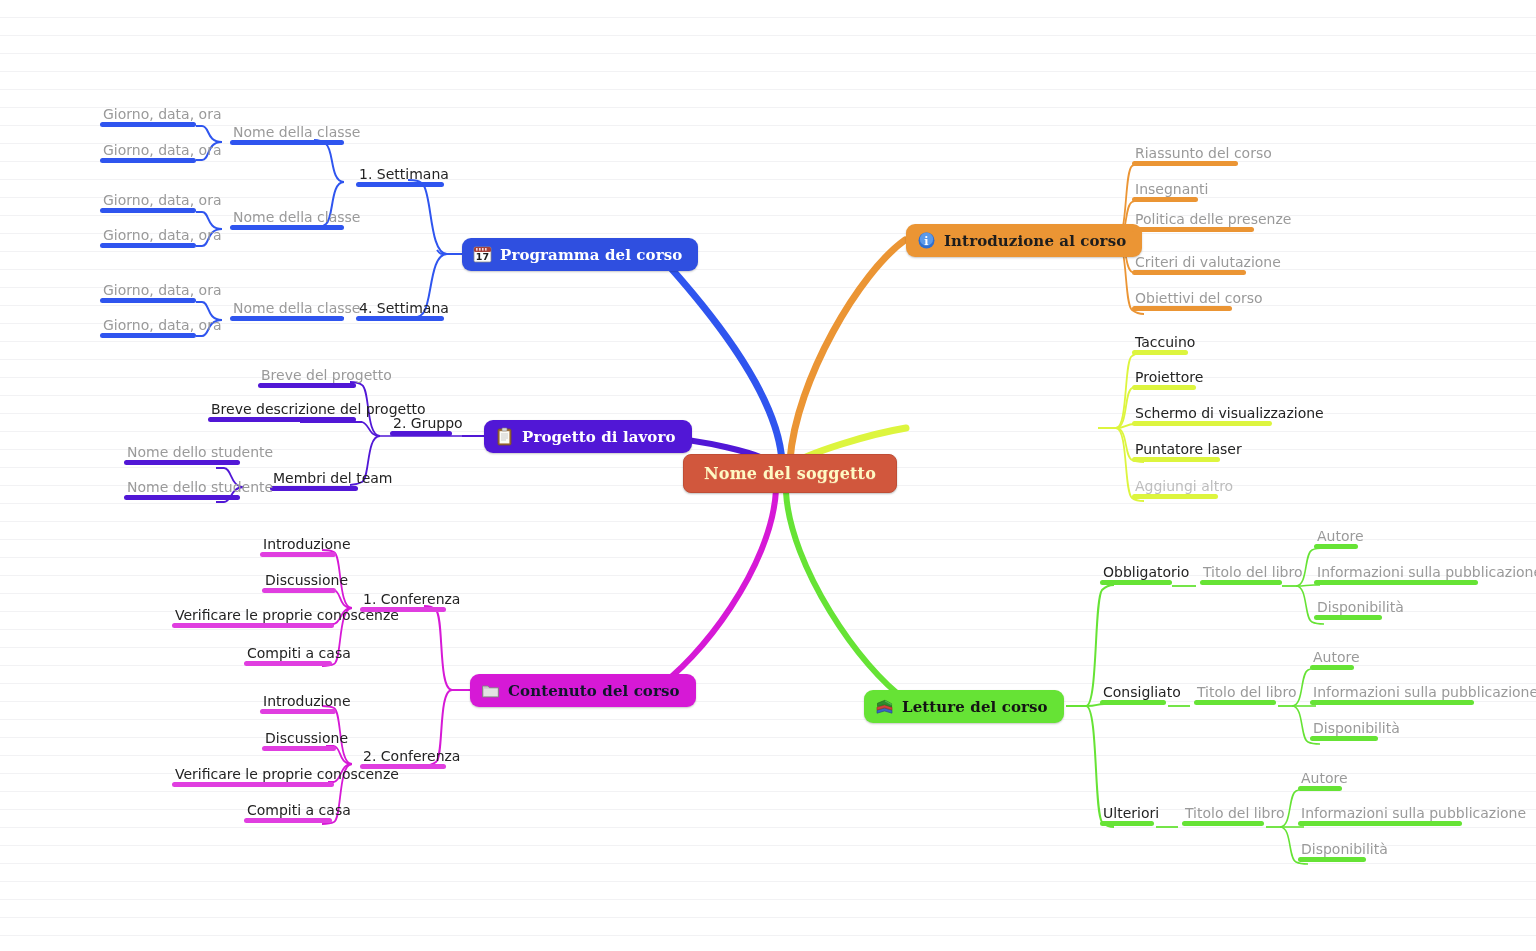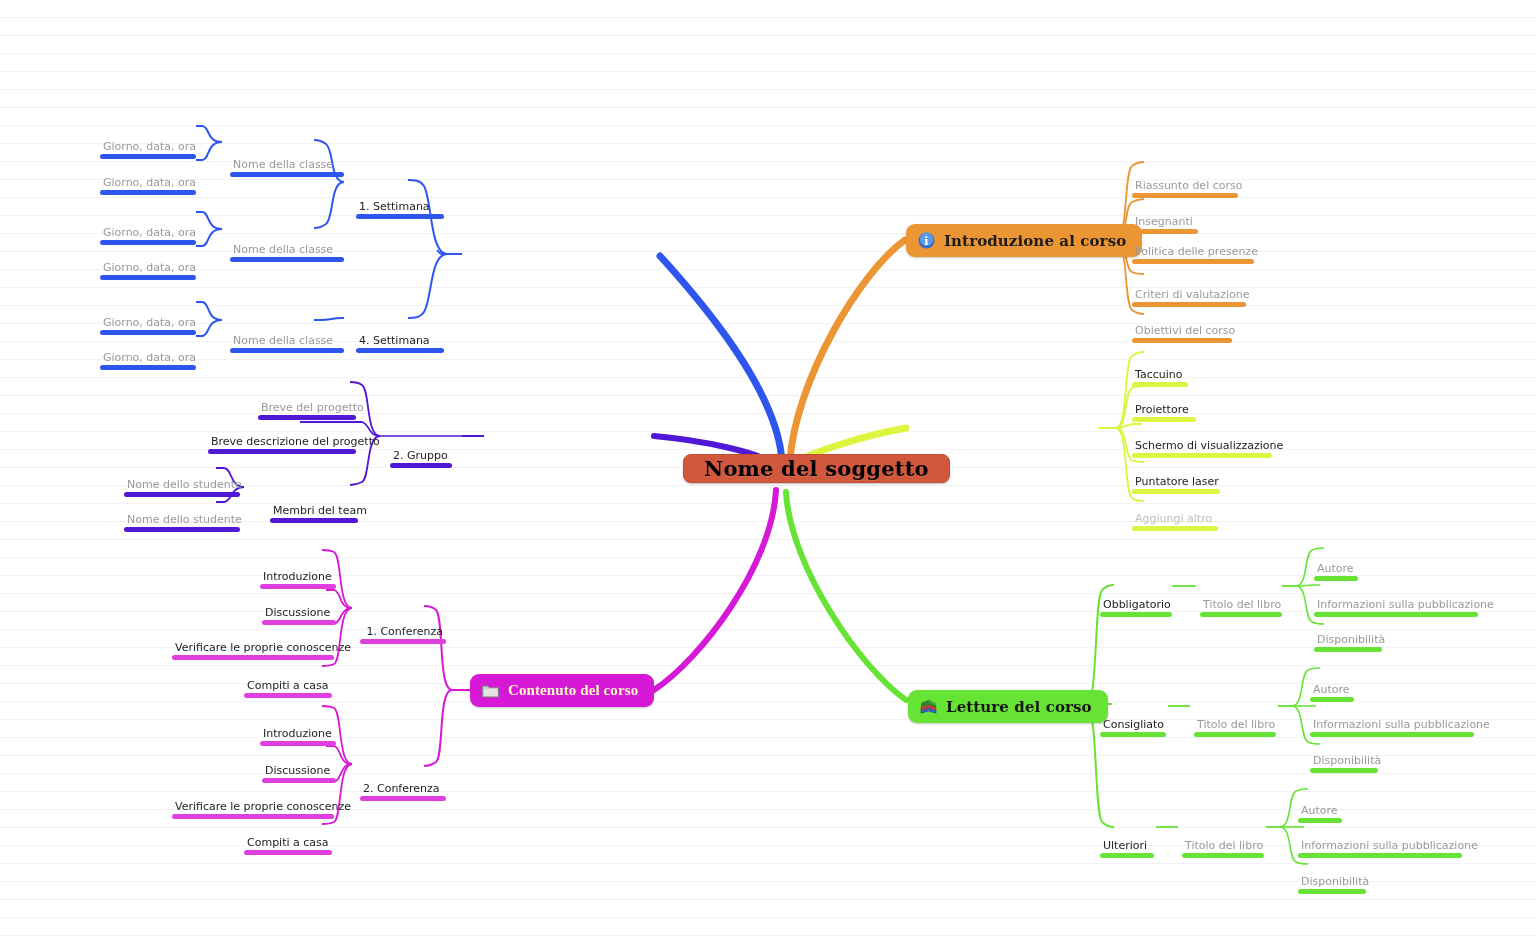--- a/index.html
+++ b/index.html
@@ -18,25 +18,25 @@
   }
   svg#links{position:absolute;left:0;top:0;width:1536px;height:951px;pointer-events:none;}
 
   
   .root-node{
     position:absolute;
     background:#d1573d;
     border:1px solid #c04d35;
     border-radius:8px;
     box-shadow:0 1px 2px rgba(0,0,0,.25);
-    color:#000000;
+    color:#fef9c3;
     font-weight:bold;
-    font-size:21px;
+    font-size:16px;
     font-family:"DejaVu Serif","Liberation Serif",serif;
-    padding:1px 20px;
+    padding:9px 20px;
     white-space:nowrap;
     letter-spacing:.2px;
     text-shadow:0 1px 0 rgba(255,255,255,.12);
   }
 
   
   .main-node{
     position:absolute;
     border-radius:9px;
     box-shadow:0 1px 2px rgba(0,0,0,.22);
@@ -47,35 +47,34 @@
     white-space:nowrap;
     display:flex;
     align-items:center;
     gap:8px;
     letter-spacing:.1px;
   }
   .main-node .nlabel{display:inline-block;}
 
   .n-prog{background:#2f4fe0;color:#ffffff;}
   .n-proj{background:#5117d6;color:#ffffff;}
-  .n-cont{background:#d619d6;color:#fef9c3;font-family:Liberation Serif, serif;}
+  .n-cont{background:#d619d6;color:#0f172a;}
   .n-intro{background:#eb9534;color:#1d1d1d;}
   .n-req{background:#ddf53e;color:#151515;}
   .n-lett{background:#66e335;color:#141414;}
 
   
   .ico{width:19px;height:19px;flex:0 0 19px;position:relative;display:inline-block;}
 
   
   .node{
     position:absolute;
     white-space:nowrap;
-    font-size:11px;
+    font-size:14px;
     line-height:13px;
-    margin-top:32px;
   }
   .node .txt{display:block;padding:0 3px 1px 3px;}
   .node .bar{display:block;height:5px;border-radius:3px;}
   .node.dark .txt{color:#232323;}
   .node.gray .txt{color:#9a9a9a;}
   .node.faint .txt{color:#bdbdbd;}
 
   .b-blue  .bar{background:#2f55ef;}
   .b-purp  .bar{background:#5117d6;}
   .b-mag   .bar{background:#e03ee0;}
@@ -176,21 +175,51 @@
   <path d="M1266,827 L1280,827" stroke="#66e335" stroke-width="1.8" fill="none"></path>
   <path d="M1280,827 C1292,827 1288,795 1296,791 C1300,789 1304,789 1308,789" stroke="#66e335" stroke-width="1.6" fill="none"></path>
   <path d="M1280,827 C1290,827 1290,827 1298,827 L1304,827" stroke="#66e335" stroke-width="1.6" fill="none"></path>
   <path d="M1280,827 C1292,827 1288,858 1296,862 C1300,864 1304,864 1308,864" stroke="#66e335" stroke-width="1.6" fill="none"></path>
 </svg>
 
 <div class="root-node" style="left:683px;top:454px;">
   <span>Nome del soggetto</span>
 </div>
 
-
+<div class="main-node n-prog" style="left:462px;top:238px;">
+  <span class="ico">
+    <svg viewBox="0 0 19 19" width="19" height="19">
+      <rect x="1" y="2" width="17" height="15" rx="1.5" fill="#fdfdfd" stroke="#8b8b8b" stroke-width="0.8"></rect>
+      <rect x="1" y="2" width="17" height="5" rx="1.5" fill="#a8413a"></rect>
+      <rect x="3" y="3" width="1.6" height="2.6" fill="#f2dada"></rect>
+      <rect x="6" y="3" width="1.6" height="2.6" fill="#f2dada"></rect>
+      <rect x="9" y="3" width="1.6" height="2.6" fill="#f2dada"></rect>
+      <rect x="12" y="3" width="1.6" height="2.6" fill="#f2dada"></rect>
+      <text x="9.5" y="15" font-size="9.5" font-weight="bold" text-anchor="middle" fill="#1c1c1c" font-family="DejaVu Sans, sans-serif">17</text>
+    </svg>
+  </span>
+  <span class="nlabel">Programma del corso</span>
+</div>
+
+<div class="main-node n-proj" style="left:484px;top:420px;">
+  <span class="ico">
+    <svg viewBox="0 0 19 19" width="19" height="19">
+      <rect x="3" y="2" width="13" height="16" rx="1.3" fill="#9e6b34" stroke="#7a4f22" stroke-width="0.8"></rect>
+      <rect x="4.6" y="4.2" width="9.8" height="12.2" fill="#fbfbf6"></rect>
+      <rect x="7" y="1" width="5" height="3" rx="0.8" fill="#d8d8d8" stroke="#8a8a8a" stroke-width="0.6"></rect>
+      <g stroke="#b9b9b9" stroke-width="0.7">
+        <line x1="6" y1="7" x2="13" y2="7"></line>
+            <line x1="6" y1="9" x2="13" y2="9"></line>
+        <line x1="6" y1="11" x2="13" y2="11"></line>
+            <line x1="6" y1="13" x2="11" y2="13"></line>
+      </g>
+    </svg>
+  </span>
+  <span class="nlabel">Progetto di lavoro</span>
+</div>
 
 <div class="main-node n-cont" style="left:470px;top:674px;">
   <span class="ico">
     <svg viewBox="0 0 19 19" width="19" height="19">
       <path d="M1.5 5 L7 5 L8.5 6.8 L17.5 6.8 L17.5 16 L1.5 16 Z" fill="#c9c9c9" stroke="#7d7d7d" stroke-width="0.8"></path>
       <path d="M3 7.6 L16.4 7.6 L16.4 15 L3 15 Z" fill="#e3e3e3"></path>
     </svg>
   </span>
   <span class="nlabel">Contenuto del corso</span>
 </div>
@@ -200,21 +229,21 @@
     <svg viewBox="0 0 19 19" width="19" height="19">
       <circle cx="9.5" cy="9.5" r="8" fill="#2f6fd0"></circle>
       <circle cx="9.5" cy="8.2" r="6.6" fill="#5b9aea"></circle>
       <text x="9.5" y="13.6" font-size="11" font-weight="bold" text-anchor="middle" fill="#ffffff" font-family="DejaVu Serif, serif">i</text>
     </svg>
   </span>
   <span class="nlabel">Introduzione al corso</span>
 </div>
 
 
-<div class="main-node n-lett" style="left:908px;top:690px;">
+<div class="main-node n-lett" style="left:864px;top:690px;">
   <span class="ico">
     <svg viewBox="0 0 19 19" width="19" height="19">
       <path d="M2 13.2 L9.5 11 L17 13.2 L17 16.2 L9.5 14 L2 16.2 Z" fill="#3a63c4" stroke="#24408c" stroke-width="0.6"></path>
       <path d="M2 10.2 L9.5 8 L17 10.2 L17 13 L9.5 10.8 L2 13 Z" fill="#d23f3f" stroke="#9b2626" stroke-width="0.6"></path>
       <path d="M2.5 6.2 L10 3.2 L16.6 6.8 L16.6 10 L9.5 7.6 L2.5 9.4 Z" fill="#2e8b2e" stroke="#1d5f1d" stroke-width="0.6"></path>
       <path d="M10 3.2 L16.6 6.8 L16.6 8.2 L10 4.6 Z" fill="#4fb84f"></path>
     </svg>
   </span>
   <span class="nlabel">Letture del corso</span>
 </div>

